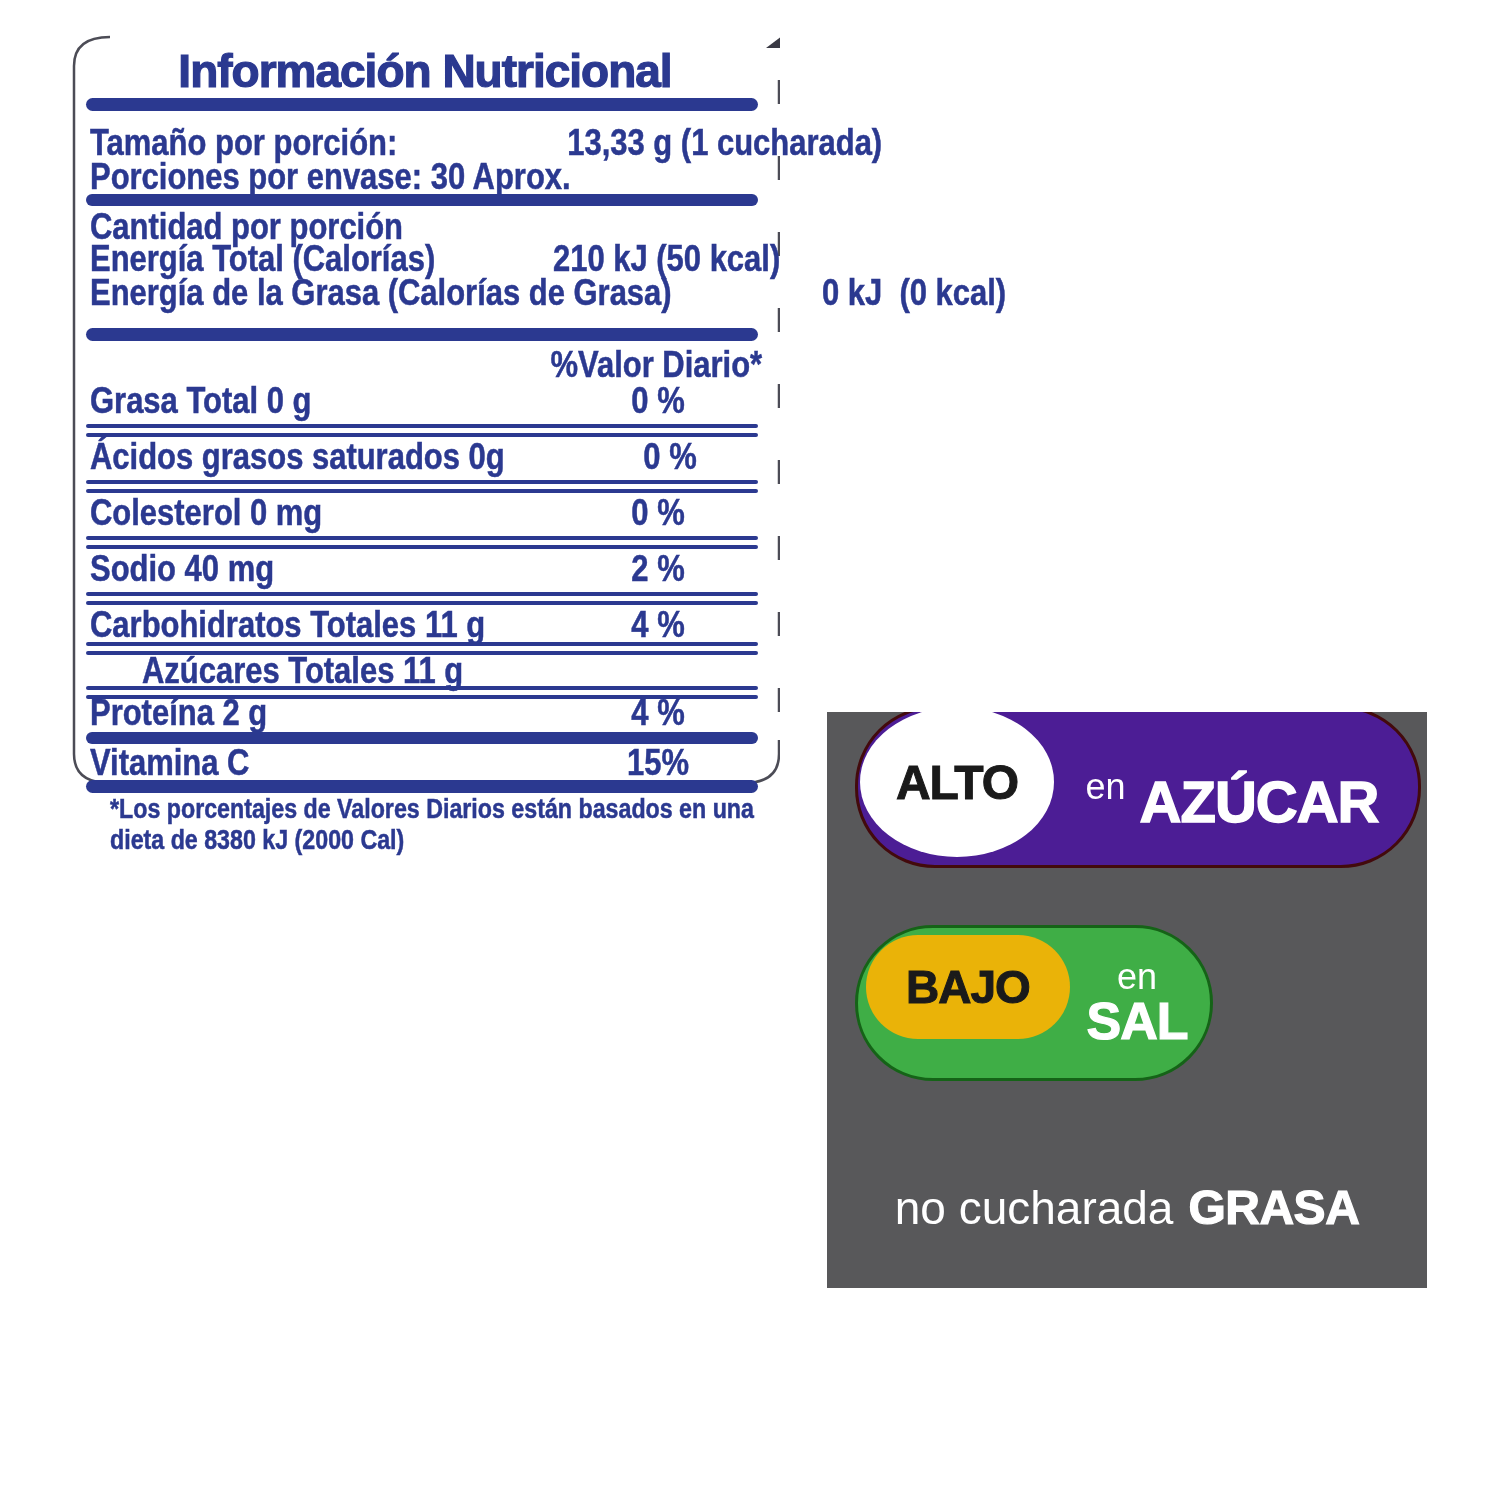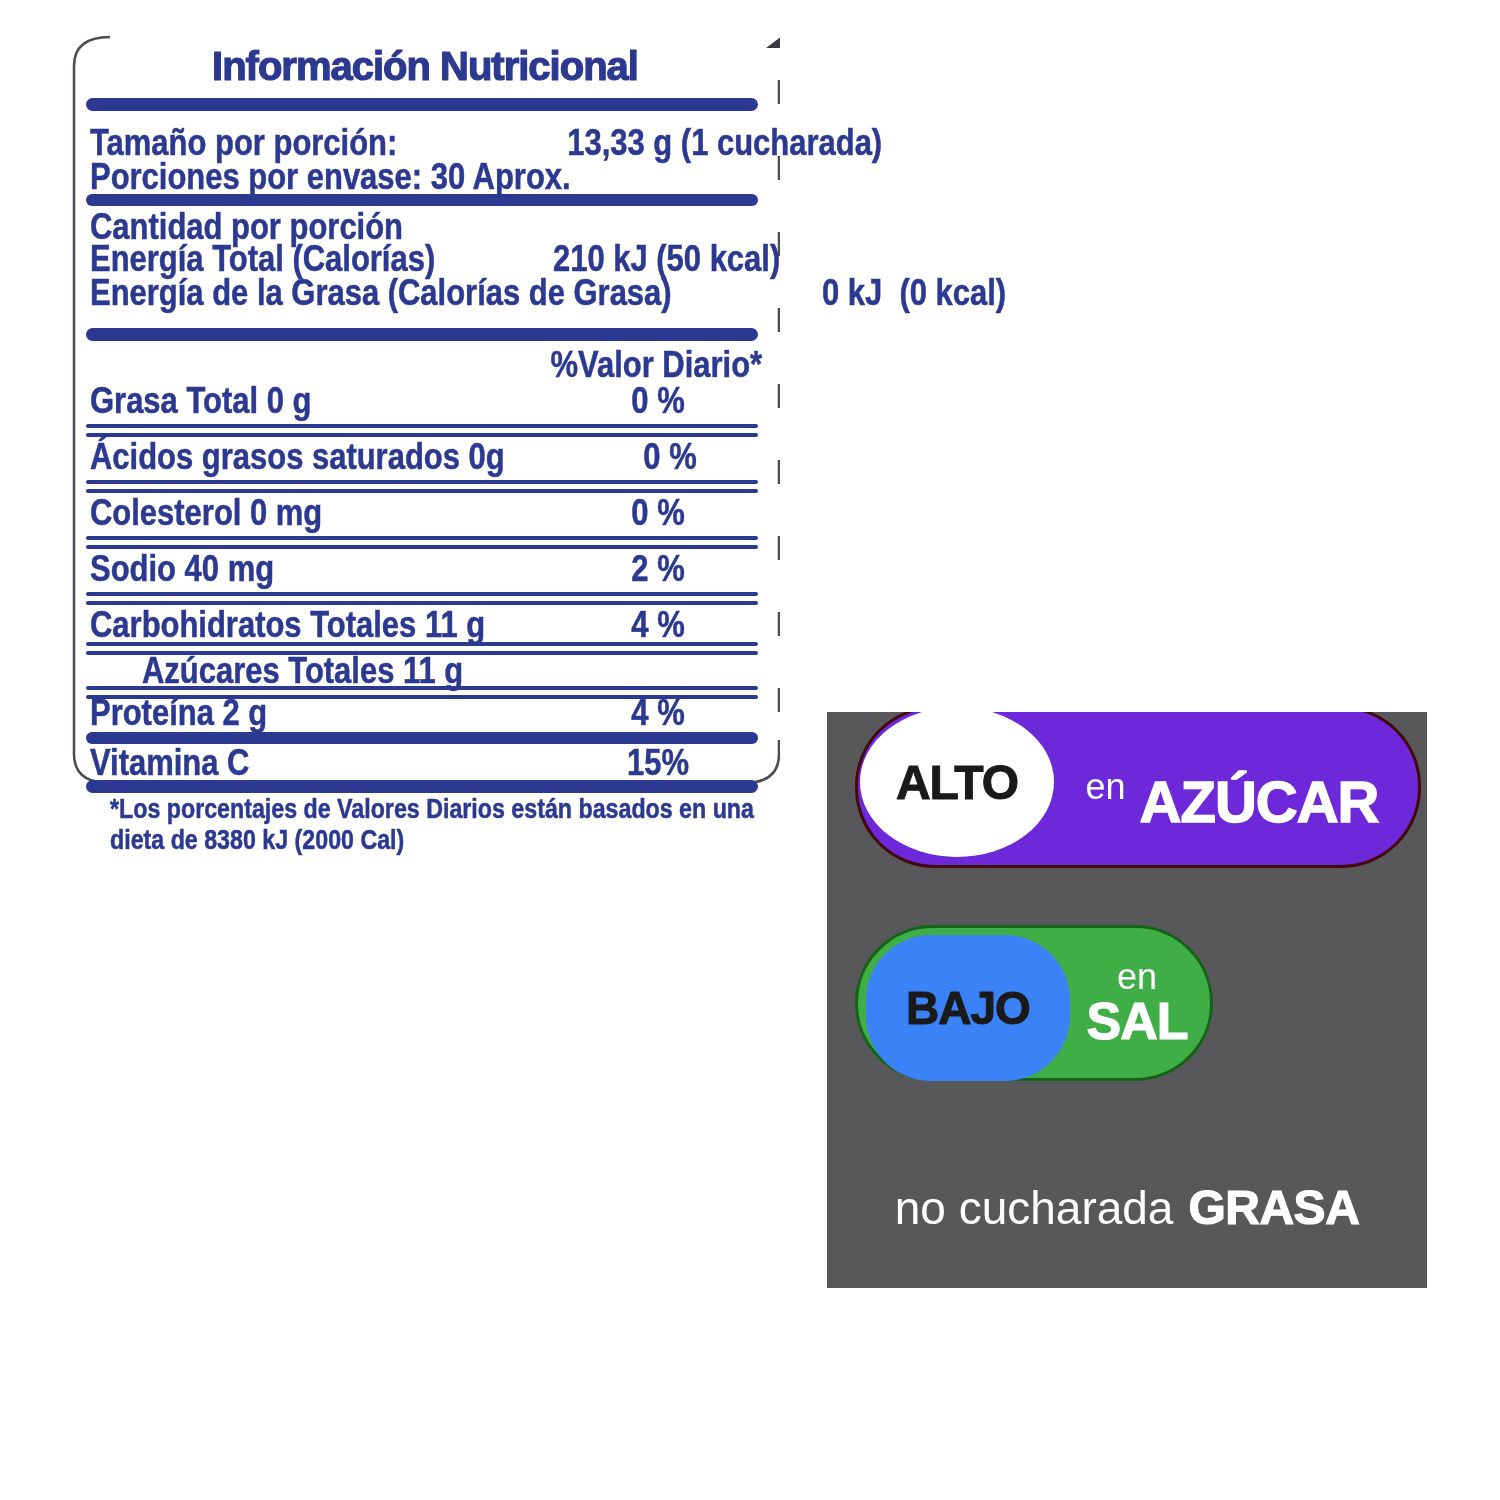--- a/index.html
+++ b/index.html
@@ -4,44 +4,44 @@
 <style>
   html,body{margin:0;padding:0;background:#ffffff;}
   .canvas{position:relative;width:1500px;height:1500px;background:#ffffff;overflow:hidden;
           font-family:"Liberation Sans", sans-serif;}
   .abs{position:absolute;}
 
   
   .nlabel{position:absolute;left:70px;top:34px;width:710px;height:752px;color:#2B3990;}
   .nlabel .txt{font-weight:bold;-webkit-text-stroke:0.5px #2B3990;}
   .outline-svg{position:absolute;left:0;top:0;width:710px;height:752px;}
-  .nl-title{left:0;right:0;top:10px;text-align:center;font-size:40px;font-weight:bold;
+  .nl-title{left:0;right:0;top:10px;text-align:center;font-size:46px;font-weight:bold;
             letter-spacing:-1px;-webkit-text-stroke:1.2px #2B3990;}
   .bar{position:absolute;left:16px;right:22px;height:13px;background:#2B3990;border-radius:7px;}
   .bar.thin{height:12px;}
   .dsep{position:absolute;left:16px;right:22px;}
   .dsep i{display:block;height:4px;background:#2B3990;border-radius:2px;margin-bottom:5px;}
   .nl-row{position:absolute;left:20px;right:24px;display:flex;justify-content:space-between;
           align-items:baseline;font-size:36px;line-height:30px;}
   .cl{display:inline-block;transform:scaleX(0.86);transform-origin:left center;white-space:nowrap;}
   .cr{display:inline-block;transform:scaleX(0.86);transform-origin:right center;white-space:nowrap;text-align:right;}
   .cc{display:inline-block;transform:scaleX(0.86);transform-origin:center center;white-space:nowrap;}
   .valbox{width:240px;text-align:right;flex:none;}
   .dvbox{width:195px;text-align:center;flex:none;}
   .indent{padding-left:52px;}
   .nl-foot{position:absolute;left:40px;right:24px;font-size:27px;line-height:31px;}
 
   
   .panel{position:absolute;left:827px;top:712px;width:600px;height:576px;background:#58585A;overflow:hidden;}
   .pill{position:absolute;border-radius:80px;}
-  .pill-red{left:28px;top:-6px;width:560px;height:156px;background:#6d28d9;border:3px solid #430a0c;}
+  .pill-red{left:28px;top:-6px;width:560px;height:156px;background:#4c1d95;border:3px solid #430a0c;}
   .pill-green{left:28px;top:213px;width:352px;height:150px;background:#3FAE46;border:3px solid #156317;}
   .circle-white{position:absolute;left:2px;top:-2px;width:194px;height:150px;background:#ffffff;
                 border-radius:50%;display:flex;align-items:center;justify-content:center;}
-  .stadium-white{position:absolute;left:8px;top:7px;width:204px;height:146px;background:#3b82f6;
+  .stadium-white{position:absolute;left:8px;top:7px;width:204px;height:104px;background:#eab308;
                  border-radius:65px;display:flex;align-items:center;justify-content:center;}
   .lvl-txt{color:#1A1A1A;font-weight:bold;font-size:48px;letter-spacing:-1px;-webkit-text-stroke:1px #1A1A1A;}
   .red-right{position:absolute;left:196px;right:8px;top:0;bottom:0;display:flex;align-items:center;
              justify-content:center;gap:14px;color:#ffffff;}
   .conn{font-size:36px;font-weight:normal;}
   .nutrient-big{font-size:58px;font-weight:bold;letter-spacing:-1px;-webkit-text-stroke:1.4px #ffffff;
                 transform:translateY(-2px);margin-top:32px;}
   .green-right{position:absolute;left:212px;right:6px;top:0;bottom:0;display:flex;flex-direction:column;
                align-items:center;justify-content:center;color:#ffffff;line-height:1.0;}
   .green-right .conn{font-size:36px;}

